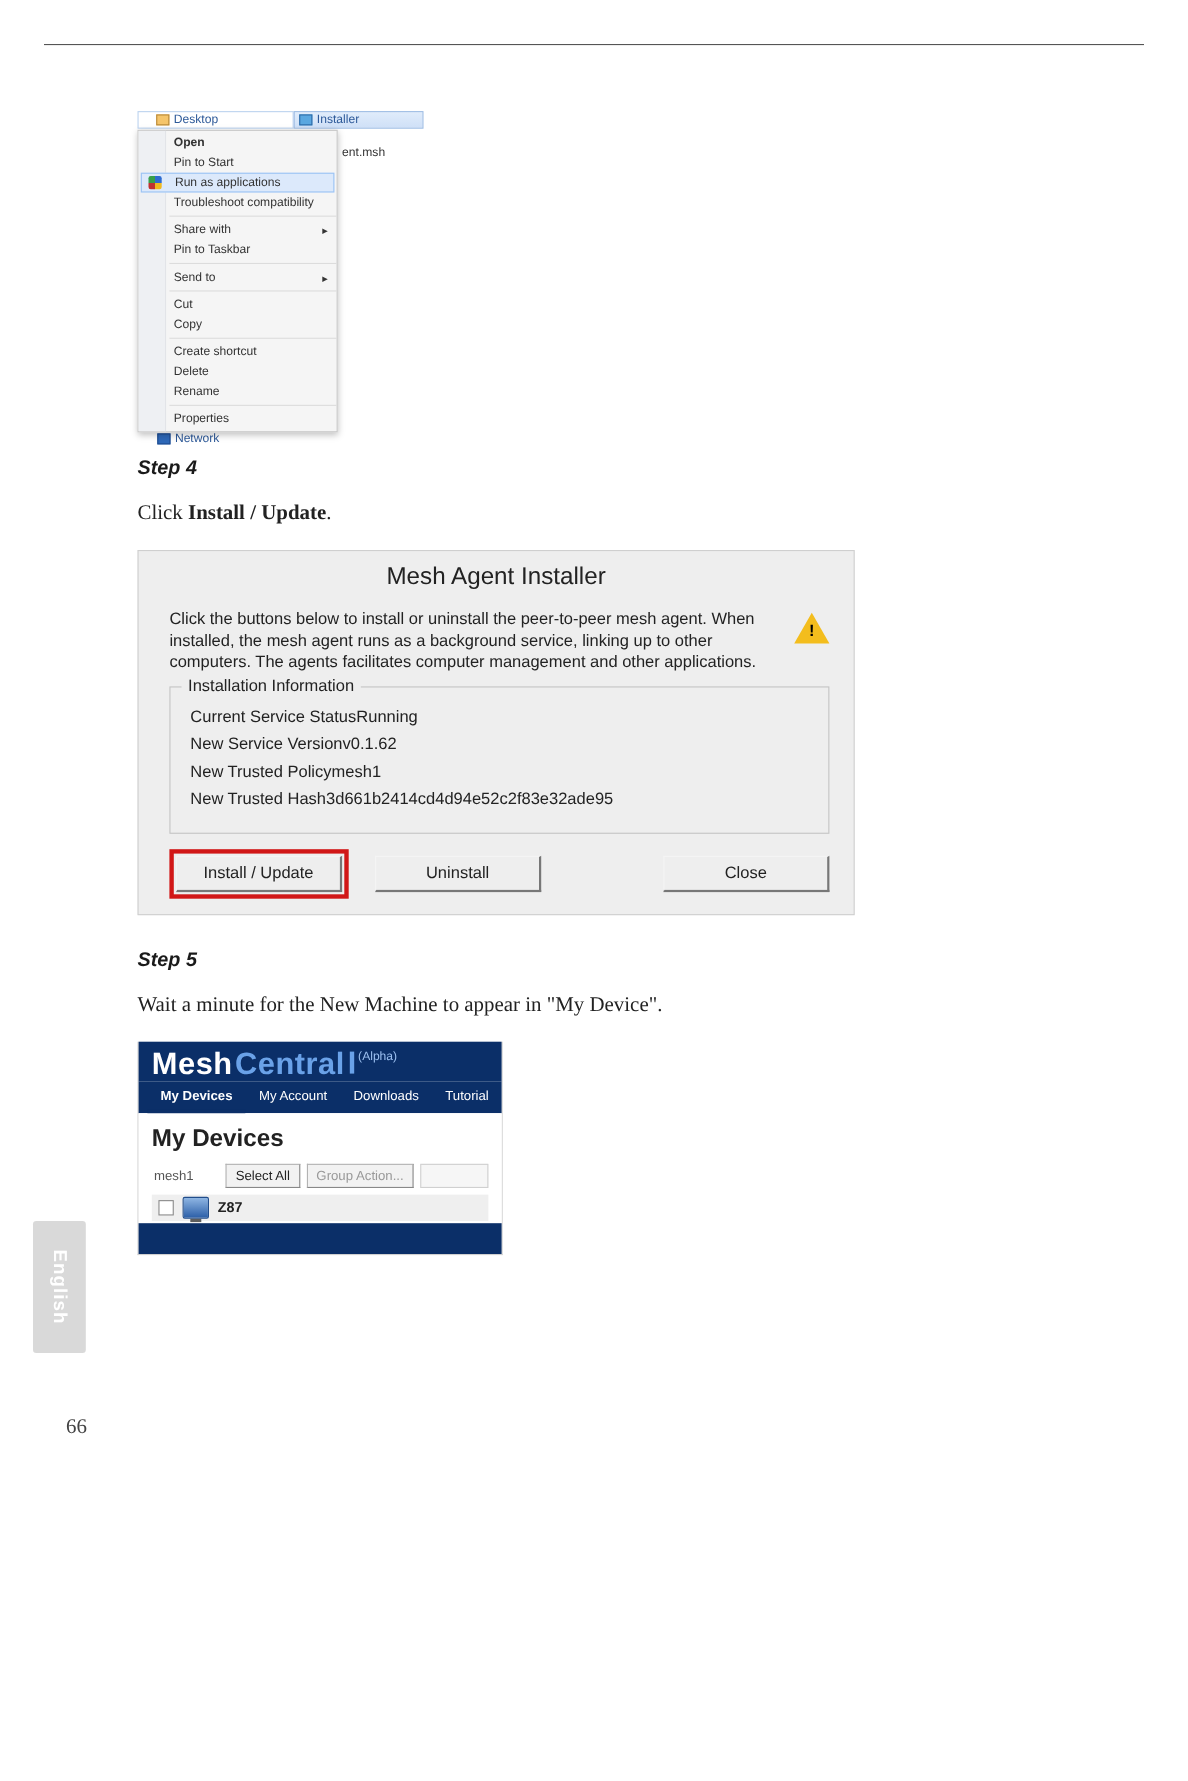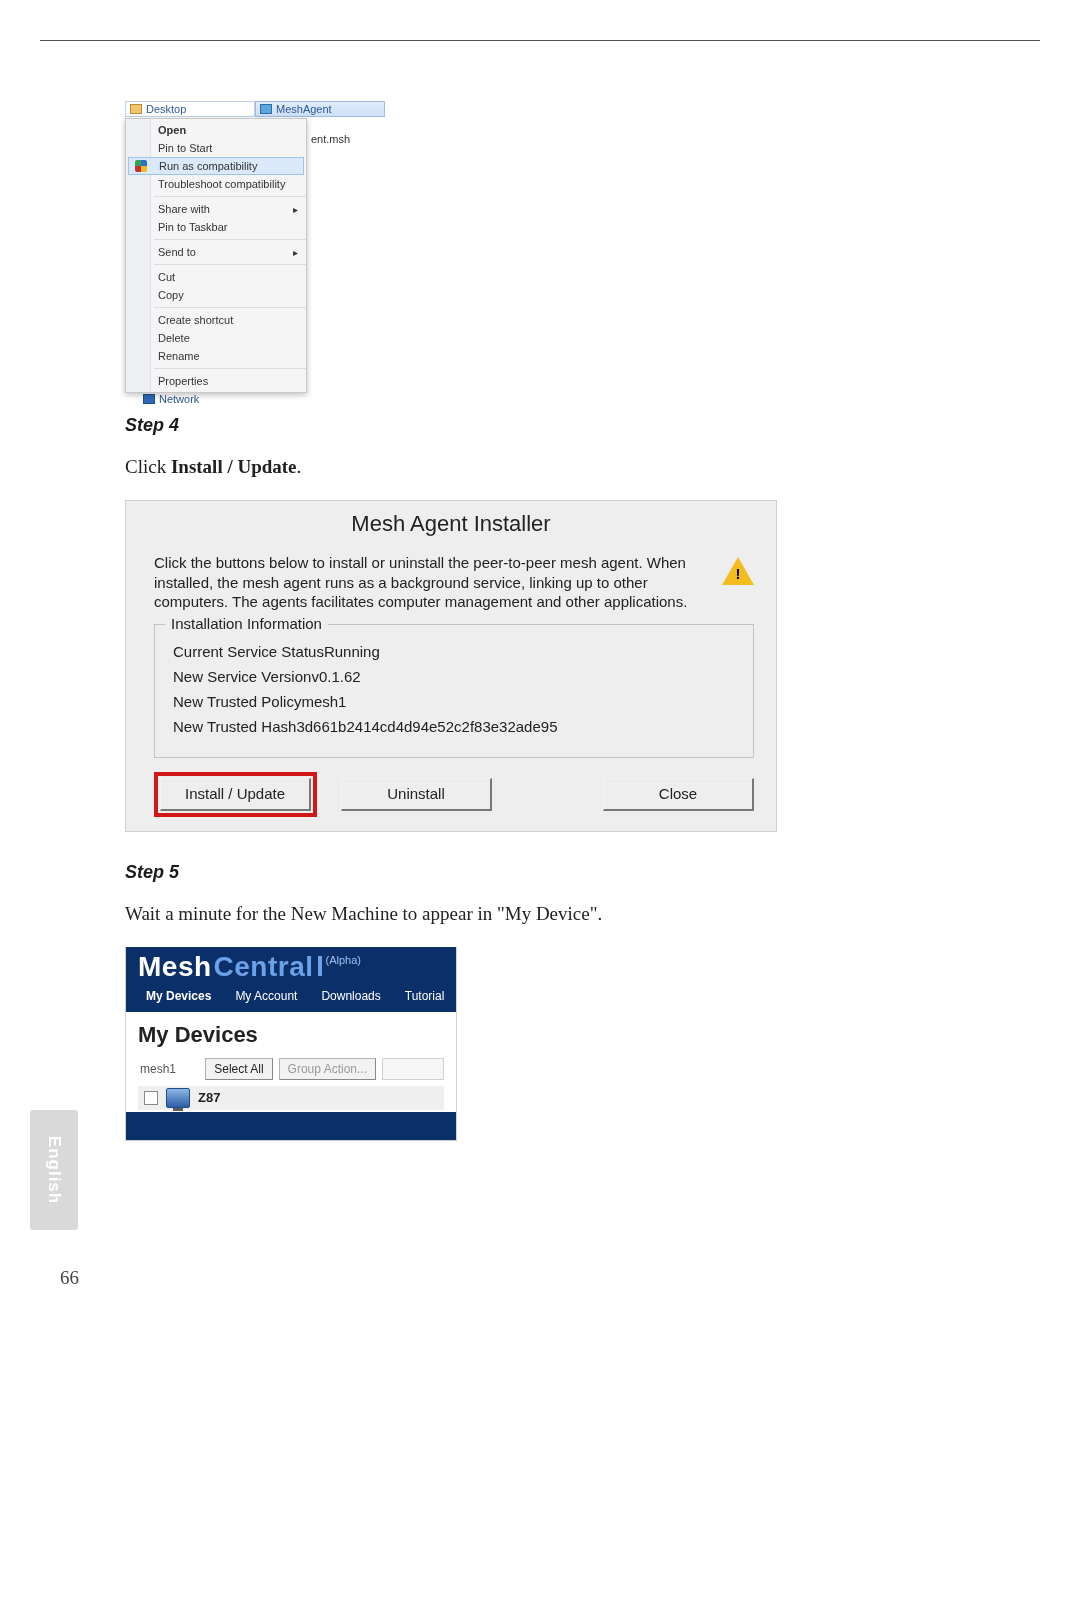--- a/index.html
+++ b/index.html
@@ -40,21 +40,21 @@
     display: flex;
     height: 16px;
   }
   .fig1-topleft {
     flex: 1;
     border: 1px solid #bcd3ef;
     background: #fff;
     display: flex;
     align-items: center;
     gap: 4px;
-    padding: 0 4px;
+    padding: 0 16px;
     color: #2e5a99;
   }
   .fig1-topright {
     flex: 1;
     border: 1px solid #9bbbe4;
     background: linear-gradient(#e0ecfb, #cfe0f7);
     display: flex;
     align-items: center;
     gap: 4px;
     padding: 0 4px;
@@ -382,21 +382,21 @@
     transform: rotate(90deg);
     color: #fff;
     font-weight: 600;
     font-family: "Segoe UI", Arial, sans-serif;
     letter-spacing: 1px;
     font-size: 17px;
   }
   .pagenum {
     position: absolute;
     left: 60px;
-    bottom: 330px;
+    bottom: 310px;
     font-size: 19px;
     color: #444;
     font-family: Georgia, "Times New Roman", serif;
   }
 </style>
 </head>
 <body>
 
 <div class="page">
   <hr class="top-rule">
@@ -404,34 +404,34 @@
   <div class="content">
 
     <div class="fig1">
       <div class="fig1-topbar">
         <div class="fig1-topleft">
           <span class="folder-ico"></span>
           <span>Desktop</span>
         </div>
         <div class="fig1-topright">
           <span class="app-ico"></span>
-          <span>MeshAgent</span>
+          <span>Installer</span>
         </div>
       </div>
 
       <div class="fig1-sidefile">ent.msh</div>
 
       <div class="ctxmenu">
         <div class="iconcol"></div>
         <ul>
           <li><b>Open</b></li>
           <li>Pin to Start</li>
           <li class="highlight">
             <span class="shield-ico"></span>
-            <span>Run as compatibility</span>
+            <span>Run as applications</span>
           </li>
           <li>Troubleshoot compatibility</li>
           <li class="sep"></li>
           <li>
             <span>Share with</span>
             <span class="arrow">▸</span>
           </li>
           <li>Pin to Taskbar</li>
           <li class="sep"></li>
           <li>

